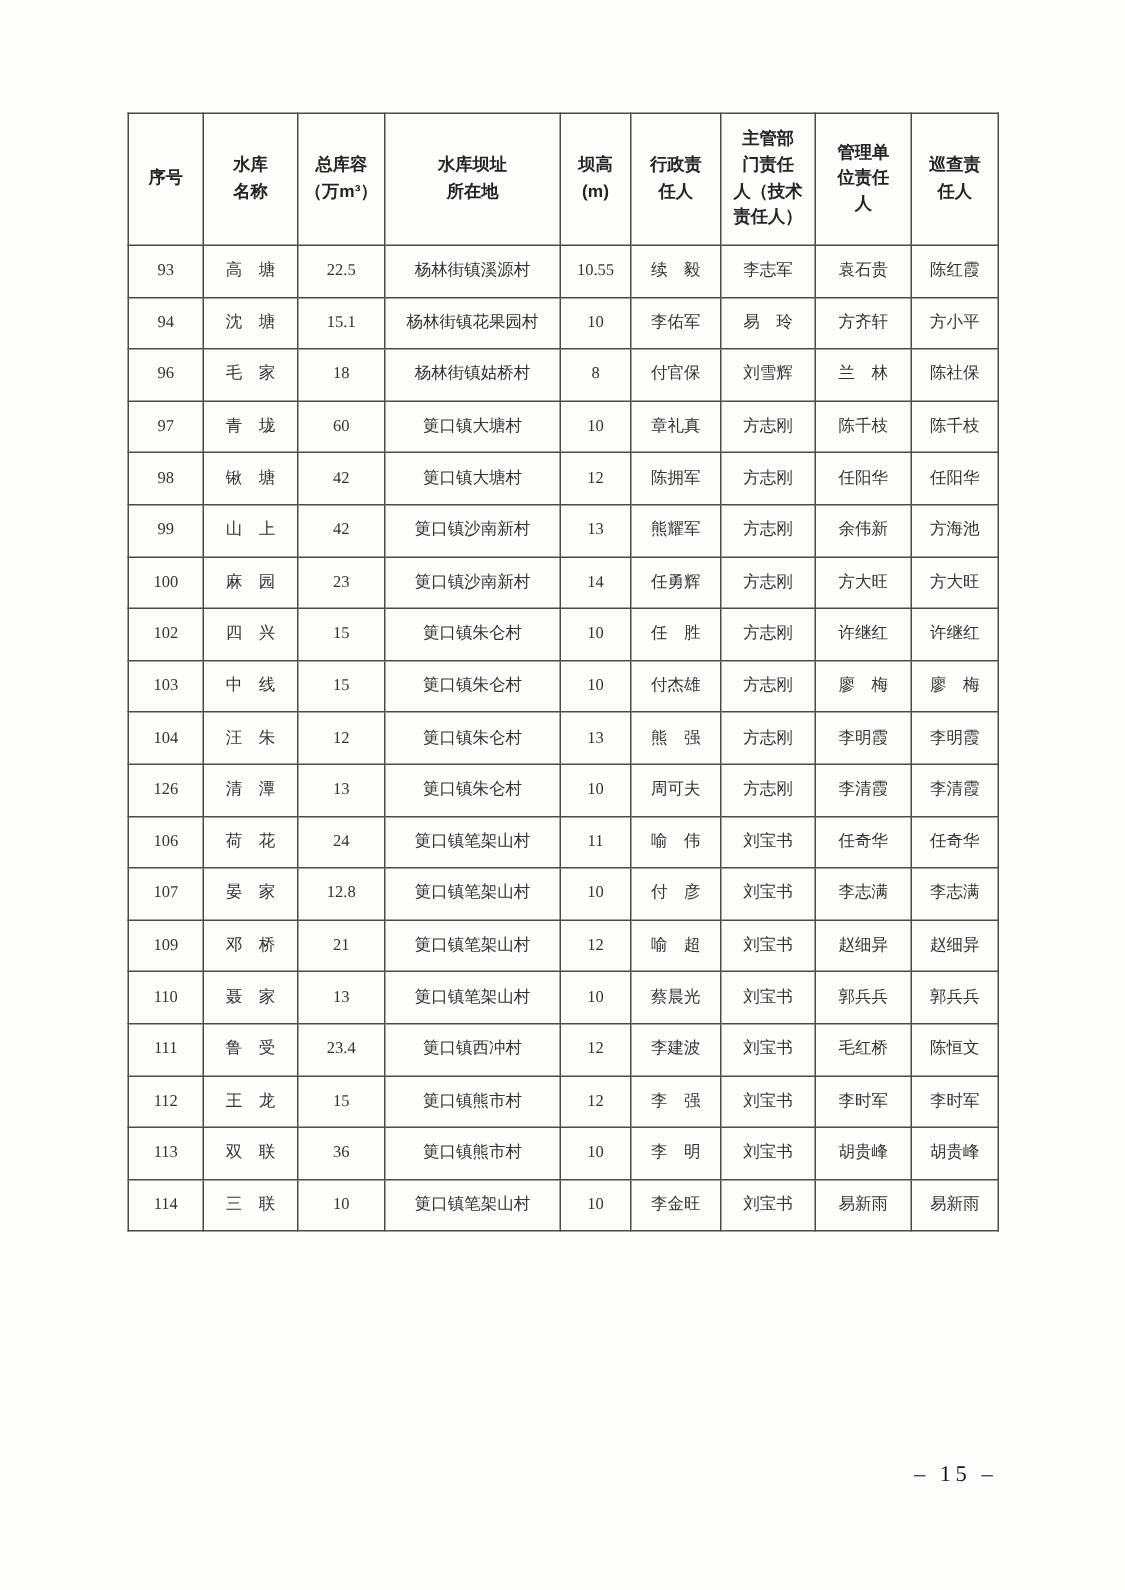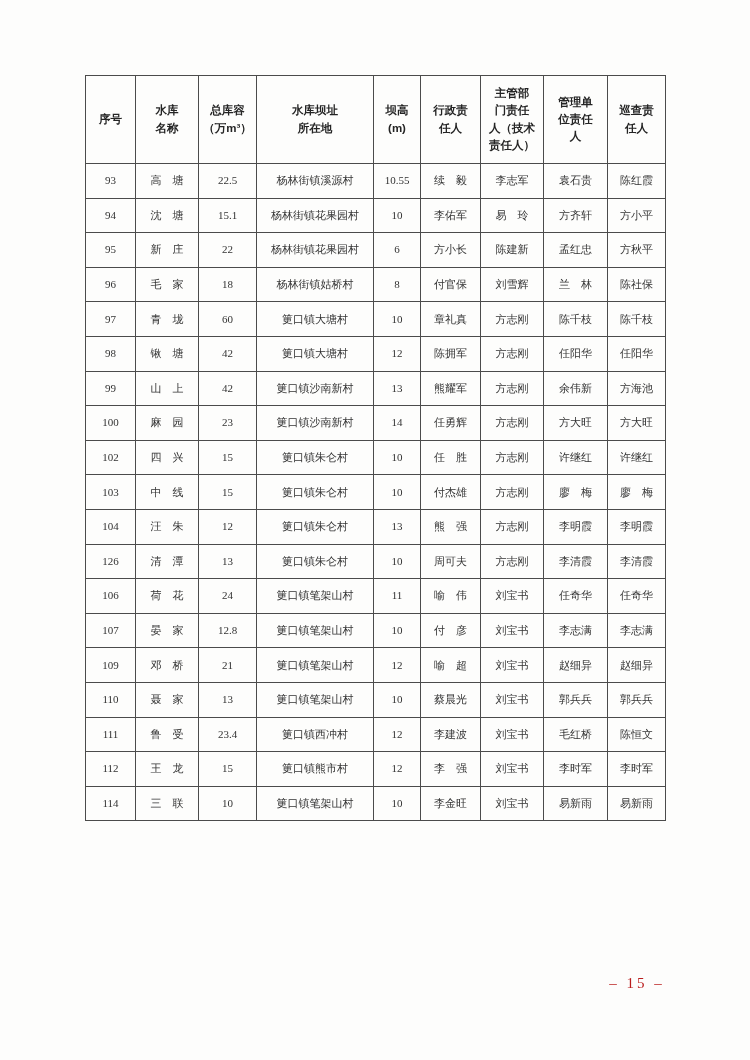--- a/index.html
+++ b/index.html
@@ -56,21 +56,21 @@
     color: #333333;
   }
   .page-number {
     position: absolute;
     left: 592px;
     top: 975px;
     width: 90px;
     text-align: center;
     font-size: 15px;
     letter-spacing: 3px;
-    color: #b91c1c;
+    color: #0f172a;
     font-family: "Liberation Serif", "DejaVu Serif", serif;
   }
 </style>
 </head>
 <body>
 
 <div class="page">
 
   <table class="reservoir-table">
     <colgroup>
@@ -125,31 +125,20 @@
           <td>沈　塘</td>
           <td>15.1</td>
           <td>杨林街镇花果园村</td>
           <td>10</td>
           <td>李佑军</td>
           <td>易　玲</td>
           <td>方齐轩</td>
           <td>方小平</td>
         </tr>
         <tr>
-          <td>95</td>
-          <td>新　庄</td>
-          <td>22</td>
-          <td>杨林街镇花果园村</td>
-          <td>6</td>
-          <td>方小长</td>
-          <td>陈建新</td>
-          <td>孟红忠</td>
-          <td>方秋平</td>
-        </tr>
-        <tr>
           <td>96</td>
           <td>毛　家</td>
           <td>18</td>
           <td>杨林街镇姑桥村</td>
           <td>8</td>
           <td>付官保</td>
           <td>刘雪辉</td>
           <td>兰　林</td>
           <td>陈社保</td>
         </tr>
@@ -301,20 +290,31 @@
           <td>王　龙</td>
           <td>15</td>
           <td>筻口镇熊市村</td>
           <td>12</td>
           <td>李　强</td>
           <td>刘宝书</td>
           <td>李时军</td>
           <td>李时军</td>
         </tr>
         <tr>
+          <td>113</td>
+          <td>双　联</td>
+          <td>36</td>
+          <td>筻口镇熊市村</td>
+          <td>10</td>
+          <td>李　明</td>
+          <td>刘宝书</td>
+          <td>胡贵峰</td>
+          <td>胡贵峰</td>
+        </tr>
+        <tr>
           <td>114</td>
           <td>三　联</td>
           <td>10</td>
           <td>筻口镇笔架山村</td>
           <td>10</td>
           <td>李金旺</td>
           <td>刘宝书</td>
           <td>易新雨</td>
           <td>易新雨</td>
         </tr>

